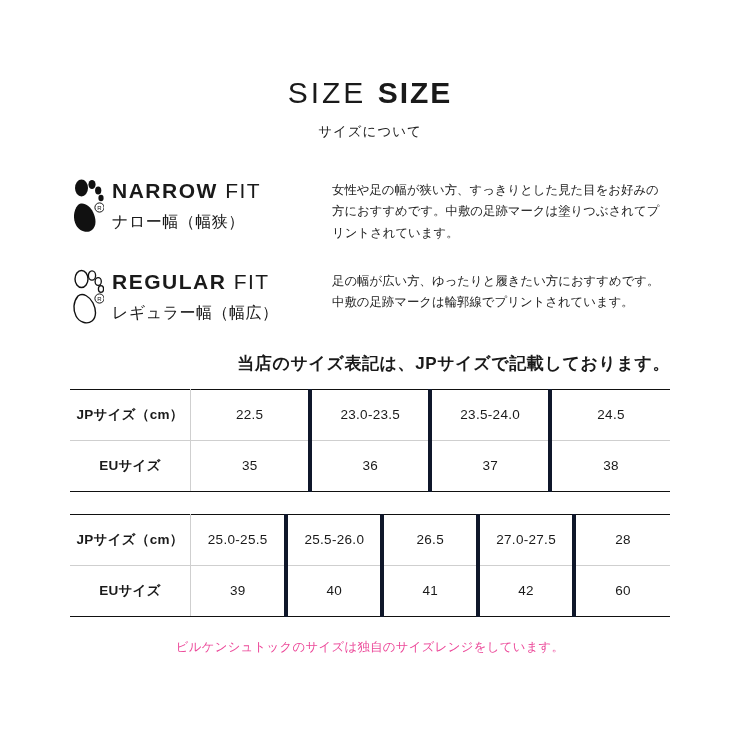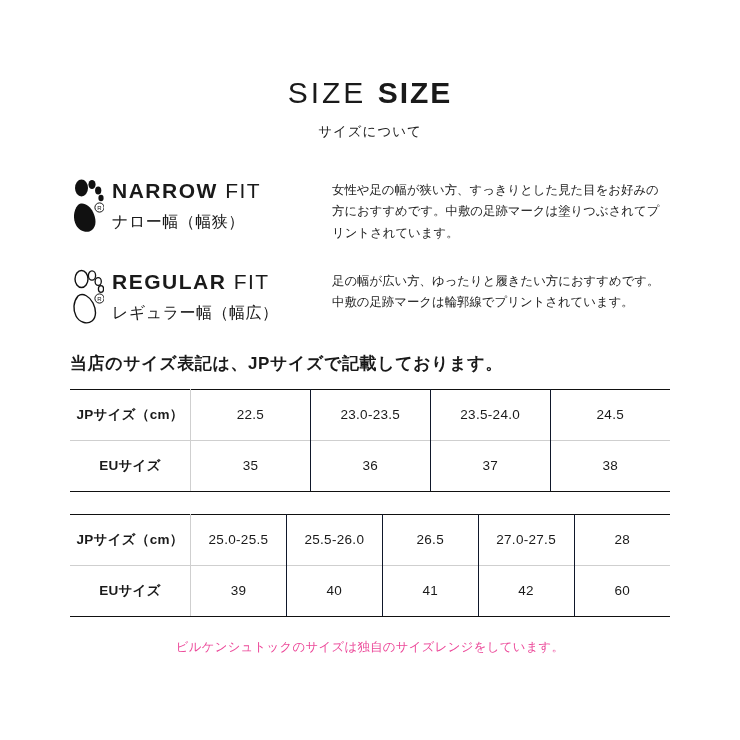--- a/index.html
+++ b/index.html
@@ -88,21 +88,21 @@
   .fit-desc {
     font-size: 12.4px;
     line-height: 1.72;
     color: #222;
     padding-top: 5px;
     flex: 1;
   }
 
   
   .notice {
-    text-align: left;
+    text-align: right;
     font-size: 17px;
     font-weight: 700;
     letter-spacing: 0.6px;
     margin-top: 15px;
     margin-bottom: 14px;
   }
 
   
   .size-table {
     width: 100%;
@@ -120,21 +120,21 @@
   .size-table tr.row-top td { border-top: 1.5px solid #111; }
   .size-table tr.row-mid td { border-top: 1px solid #cfcfcf; }
   .size-table tr.row-last td { border-bottom: 1.5px solid #111; }
   .size-table td.head {
     width: 118px;
     font-weight: 700;
     font-size: 13.5px;
     border-right: 1px solid #cfcfcf;
   }
   .size-table td.cell {
-    border-right: 1px solid #0f172a;
+    border-right: 4px solid #0f172a;
   }
   .size-table td.cell.last {
     border-right: none;
   }
   .table-gap { height: 22px; }
 
   .footnote {
     text-align: center;
     font-size: 12.4px;
     color: #ec4899;

